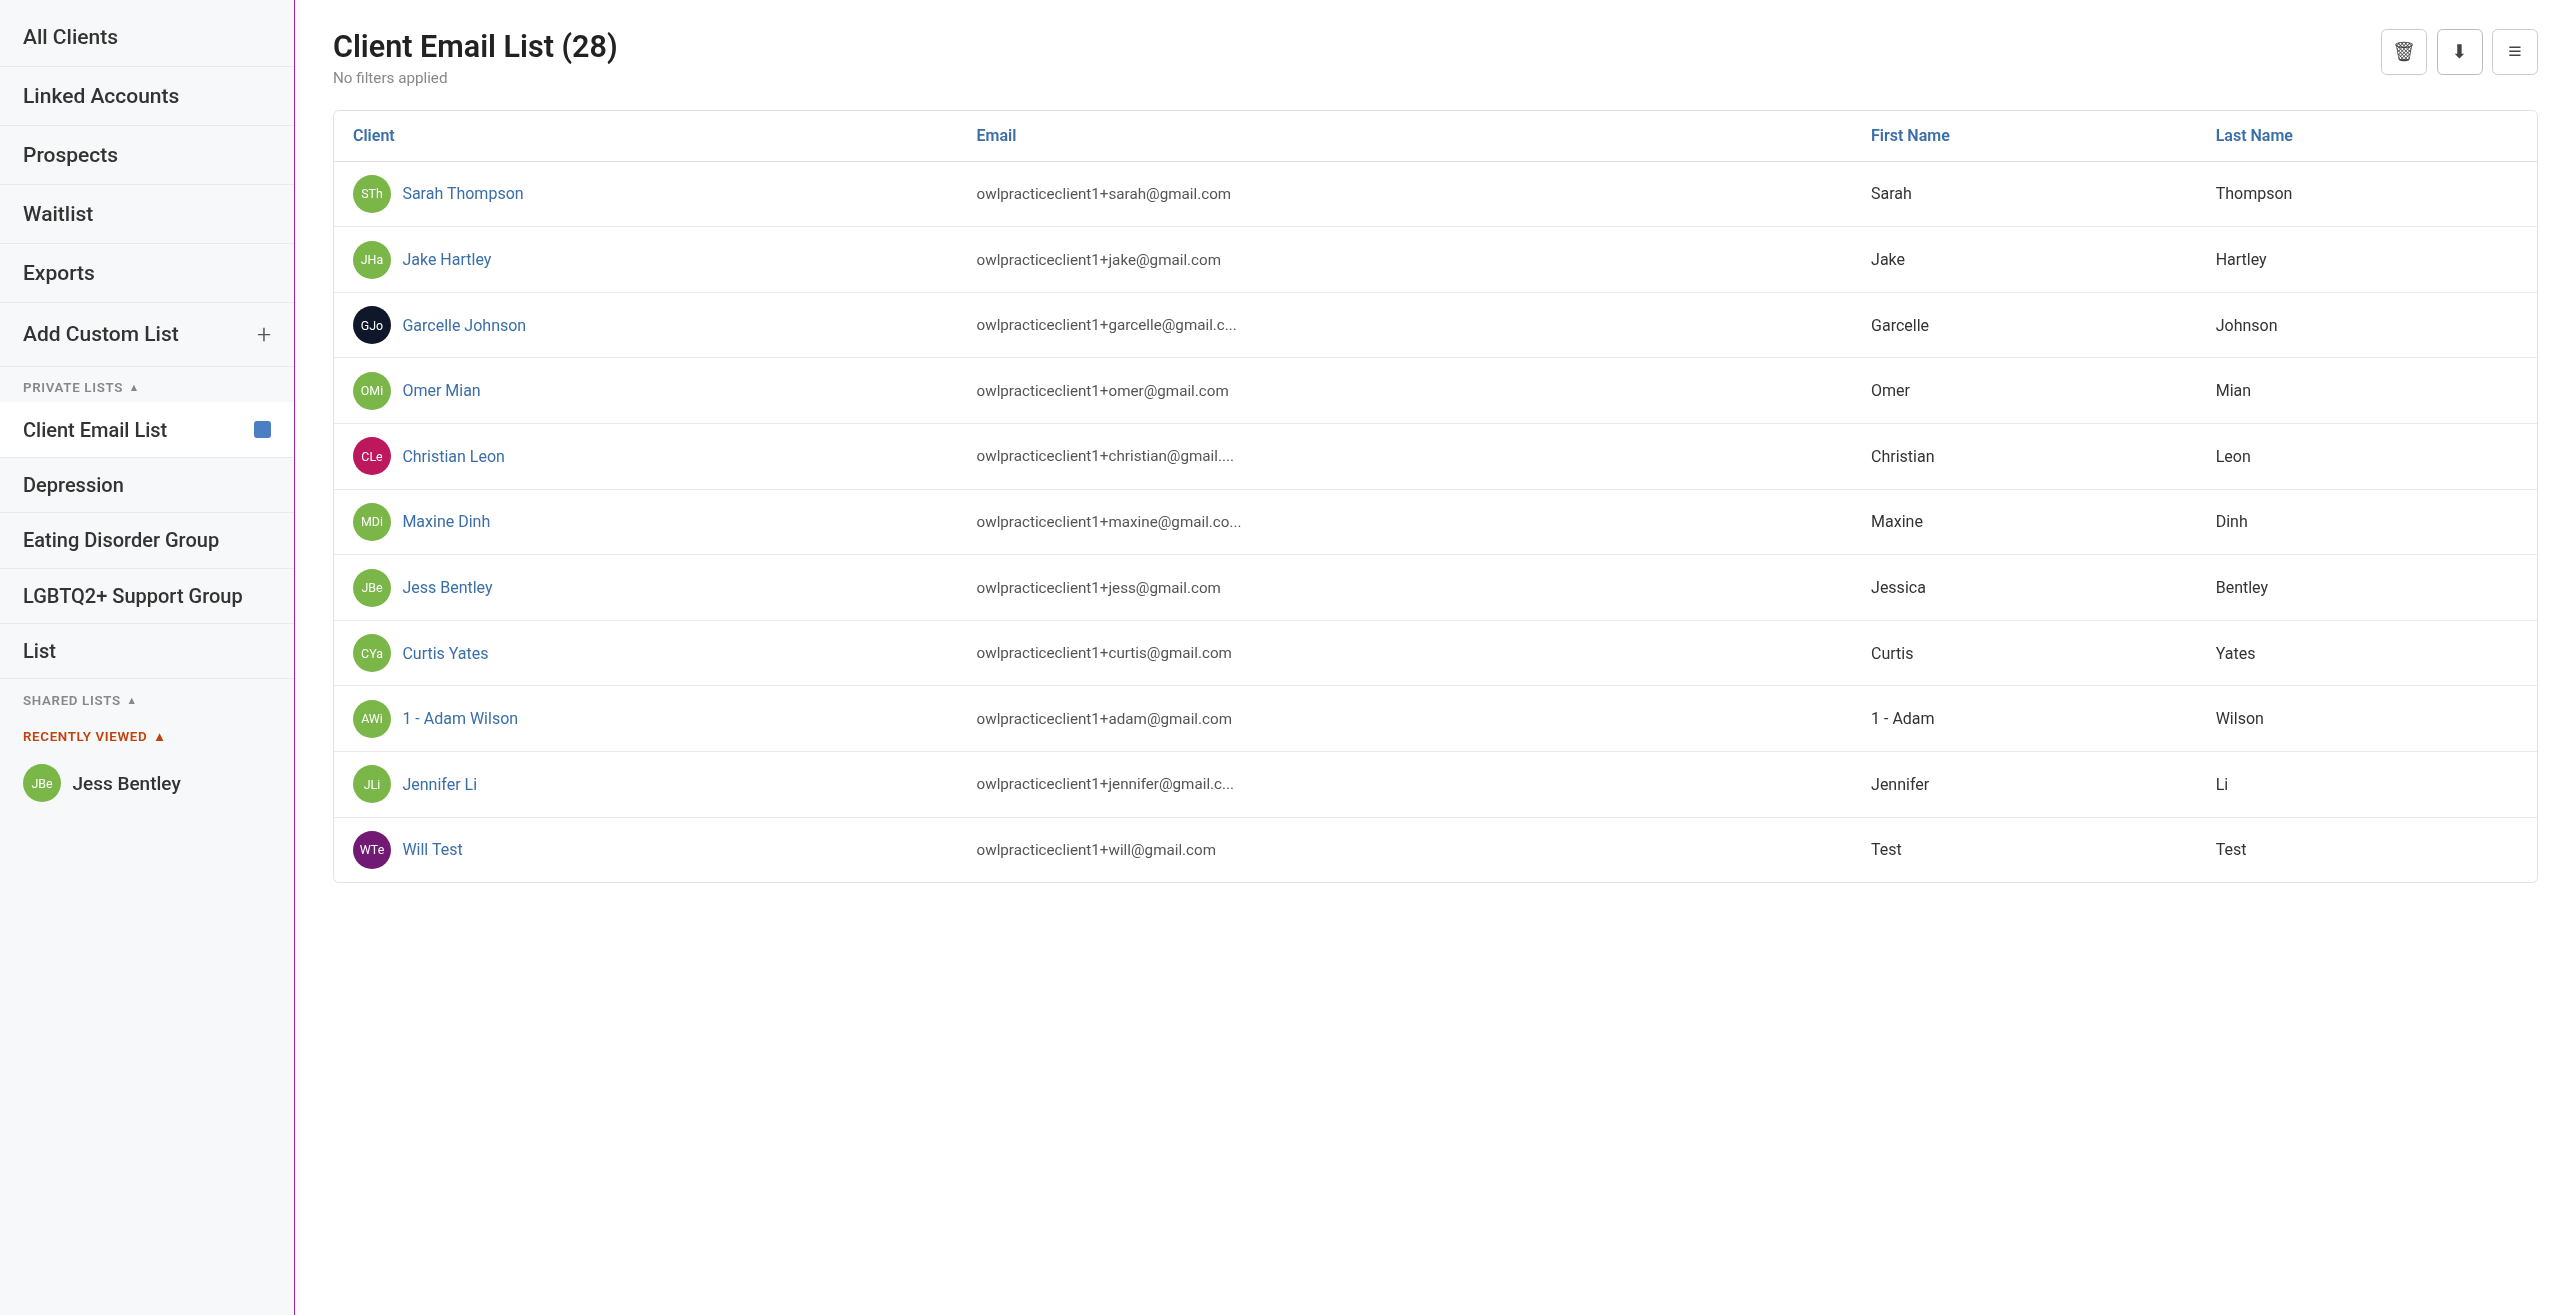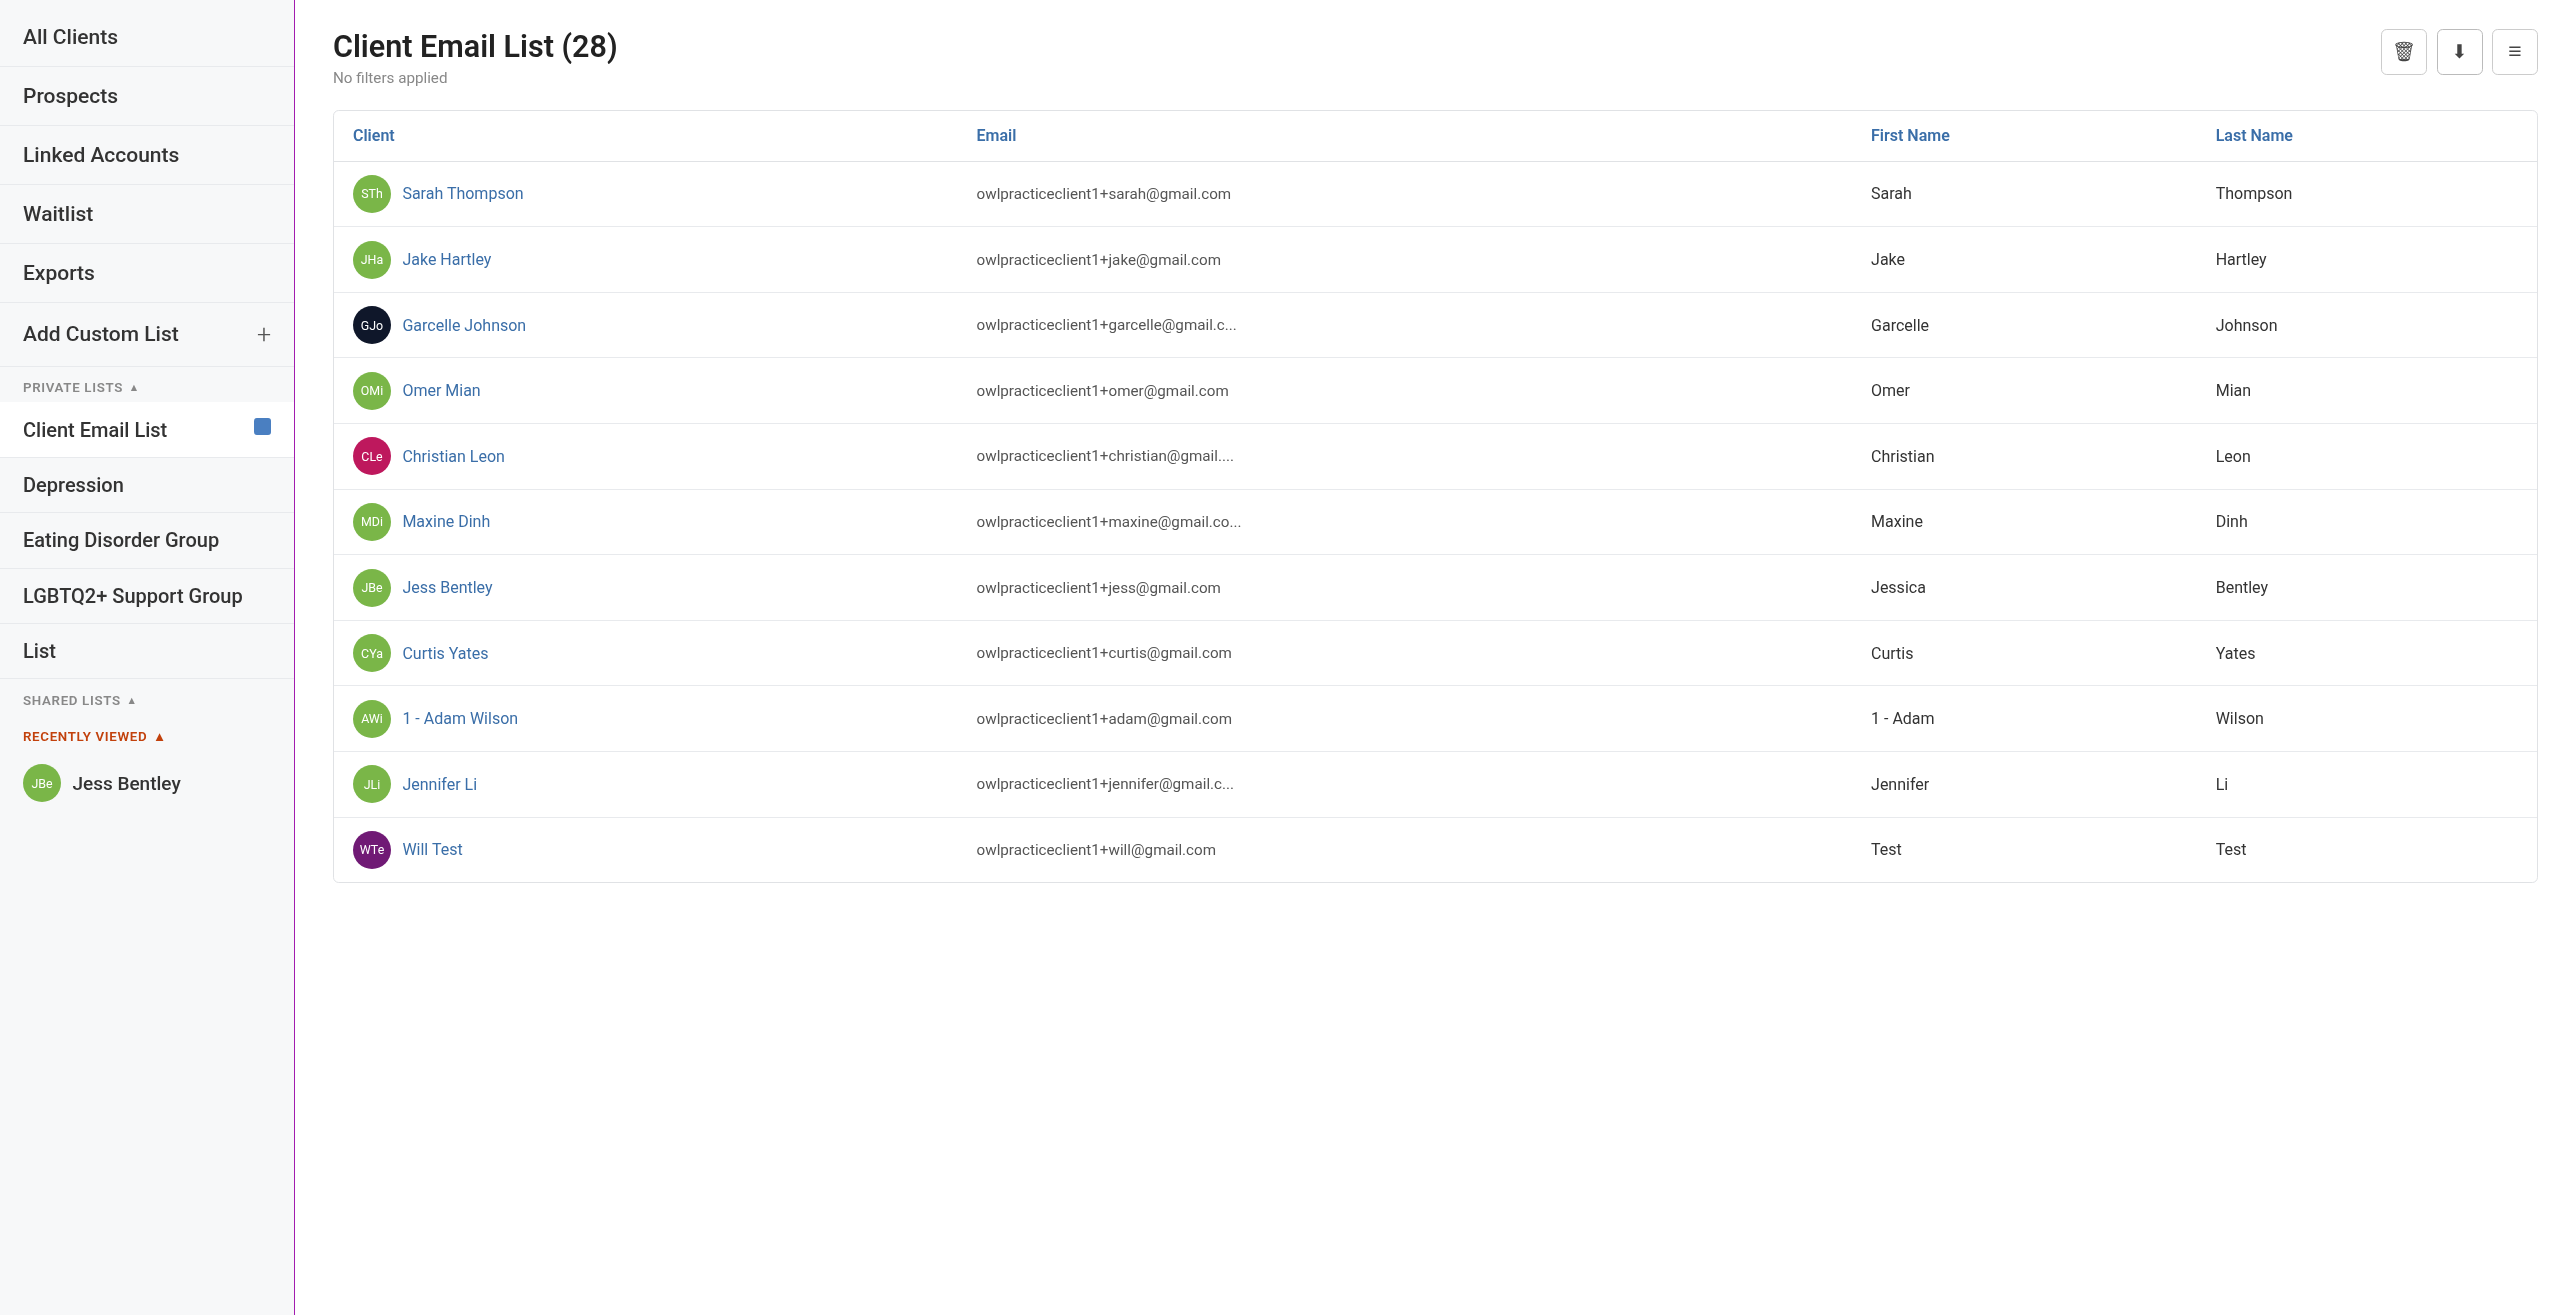--- a/index.html
+++ b/index.html
@@ -57,20 +57,21 @@
       font-weight: 300;
     }
 
     .sidebar-list-item {
       padding: 15.2px 23px;
       font-size: 20px;
       font-weight: 500;
       color: #333;
       cursor: pointer;
       display: flex;
+      align-items: center;
       justify-content: space-between;
       border-bottom: 1px solid #e8eaed;
     }
     .sidebar-list-item.active { background: #fff; }
     .sidebar-list-item .blue-dot {
       width: 17px;
       height: 17px;
       background: #4a7fc1;
       border-radius: 2.9px;
     }
@@ -219,22 +220,22 @@
       color: #555;
       font-size: 15.2px;
     }
   </style>
 </head>
 <body>
 
 <div class="sidebar">
 
   <div class="sidebar-nav-item">All Clients</div>
+  <div class="sidebar-nav-item">Linked Accounts</div>
   <div class="sidebar-nav-item">Prospects</div>
-  <div class="sidebar-nav-item">Linked Accounts</div>
   <div class="sidebar-nav-item">Waitlist</div>
   <div class="sidebar-nav-item">Exports</div>
 
   <div class="add-custom-list">
     <span>Add Custom List</span>
     <span class="plus">+</span>
   </div>
 
   <div class="sidebar-section-label">
     <span>PRIVATE LISTS</span>

